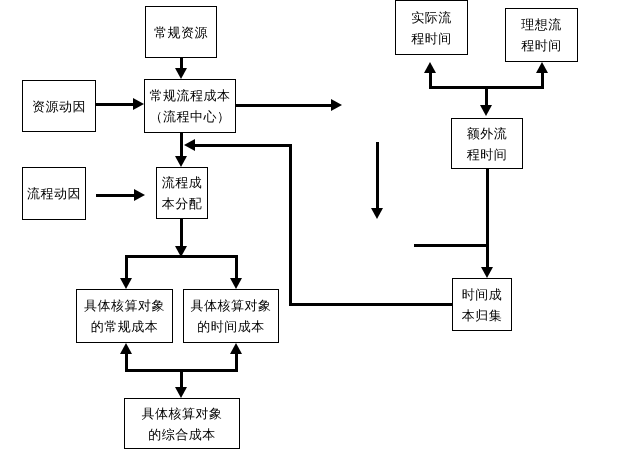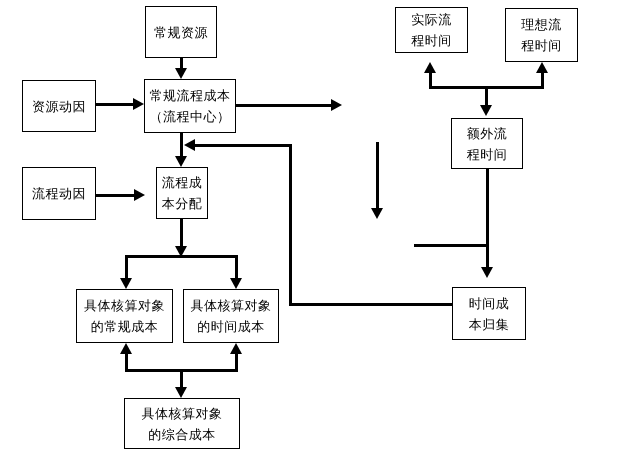--- a/index.html
+++ b/index.html
@@ -26,30 +26,30 @@
 </style>
 </head>
 <body>
 
 <div class="canvas">
 
   <div class="node" style="left:145px;top:6px;width:72px;height:52px">常规资源</div>
   <div class="node" style="left:22px;top:80px;width:74px;height:52px">资源动因</div>
   <div class="node" style="left:144px;top:79px;width:92px;height:54px">常规流程成本
 （流程中心）</div>
-  <div class="node" style="left:22px;top:167px;width:74px;height:53px">流程动因</div>
+  <div class="node" style="left:22px;top:167px;width:64px;height:53px">流程动因</div>
   <div class="node" style="left:156px;top:167px;width:52px;height:52px">流程成
 本分配</div>
-  <div class="node" style="left:395px;top:7px;width:73px;height:46px">实际流
+  <div class="node" style="left:395px;top:0;width:73px;height:55px">实际流
 程时间</div>
   <div class="node" style="left:505px;top:8px;width:73px;height:54px">理想流
 程时间</div>
   <div class="node" style="left:451px;top:118px;width:72px;height:51px">额外流
 程时间</div>
-  <div class="node" style="left:452px;top:287px;width:74px;height:53px">时间成
+  <div class="node" style="left:452px;top:278px;width:60px;height:53px">时间成
 本归集</div>
   <div class="node" style="left:76px;top:289px;width:97px;height:54px">具体核算对象
 的常规成本</div>
   <div class="node" style="left:183px;top:289px;width:96px;height:54px">具体核算对象
 的时间成本</div>
   <div class="node" style="left:124px;top:398px;width:116px;height:51px">具体核算对象
 的综合成本</div>
 
   <div class="v" style="left:180px;top:58px;height:12px"></div>
   <div class="ah down" style="left:175px;top:68px"></div>

